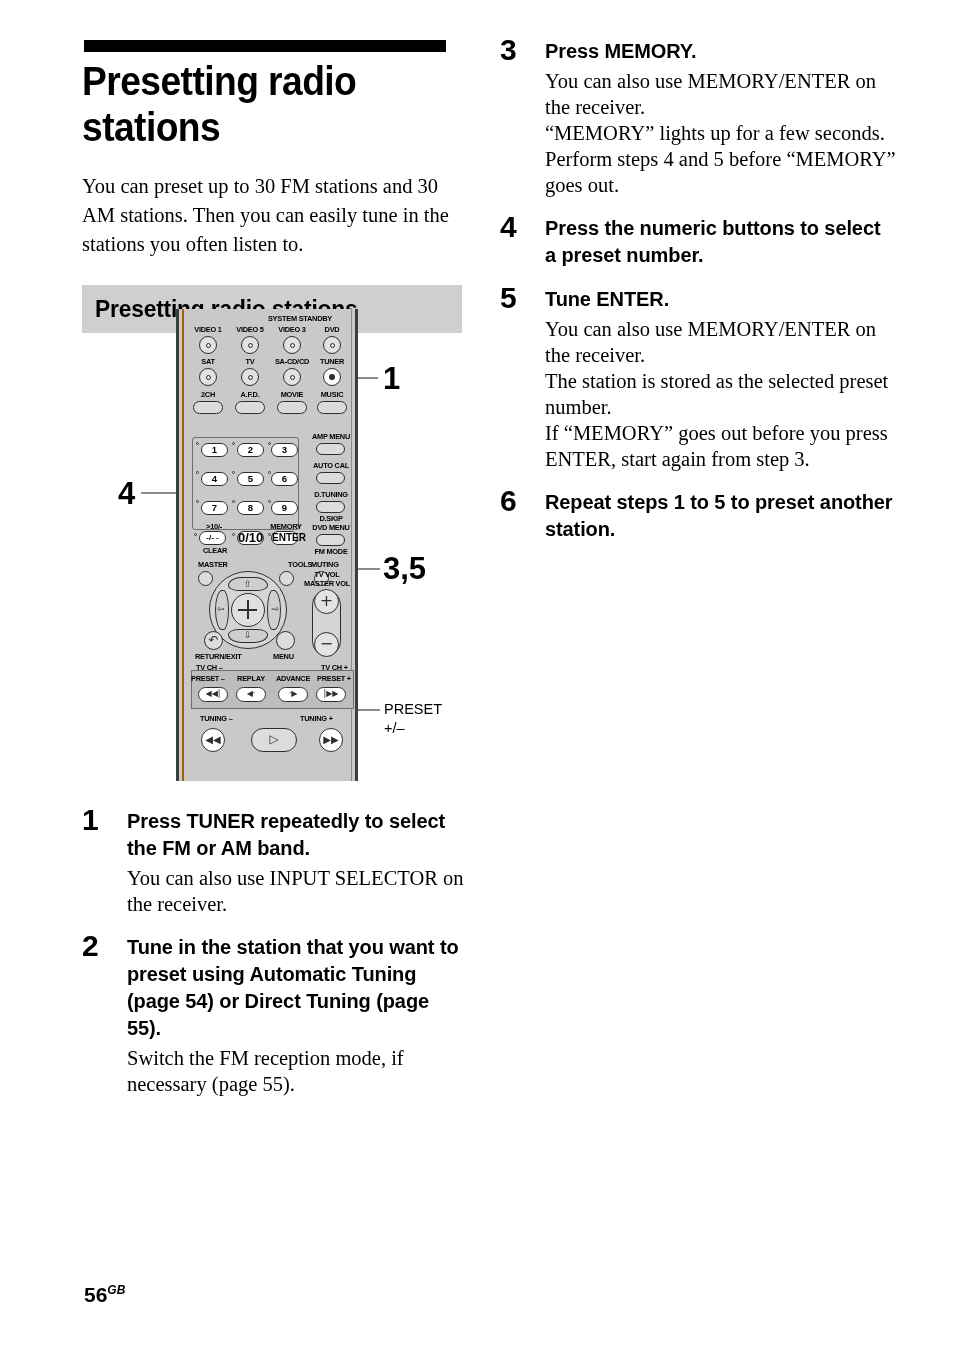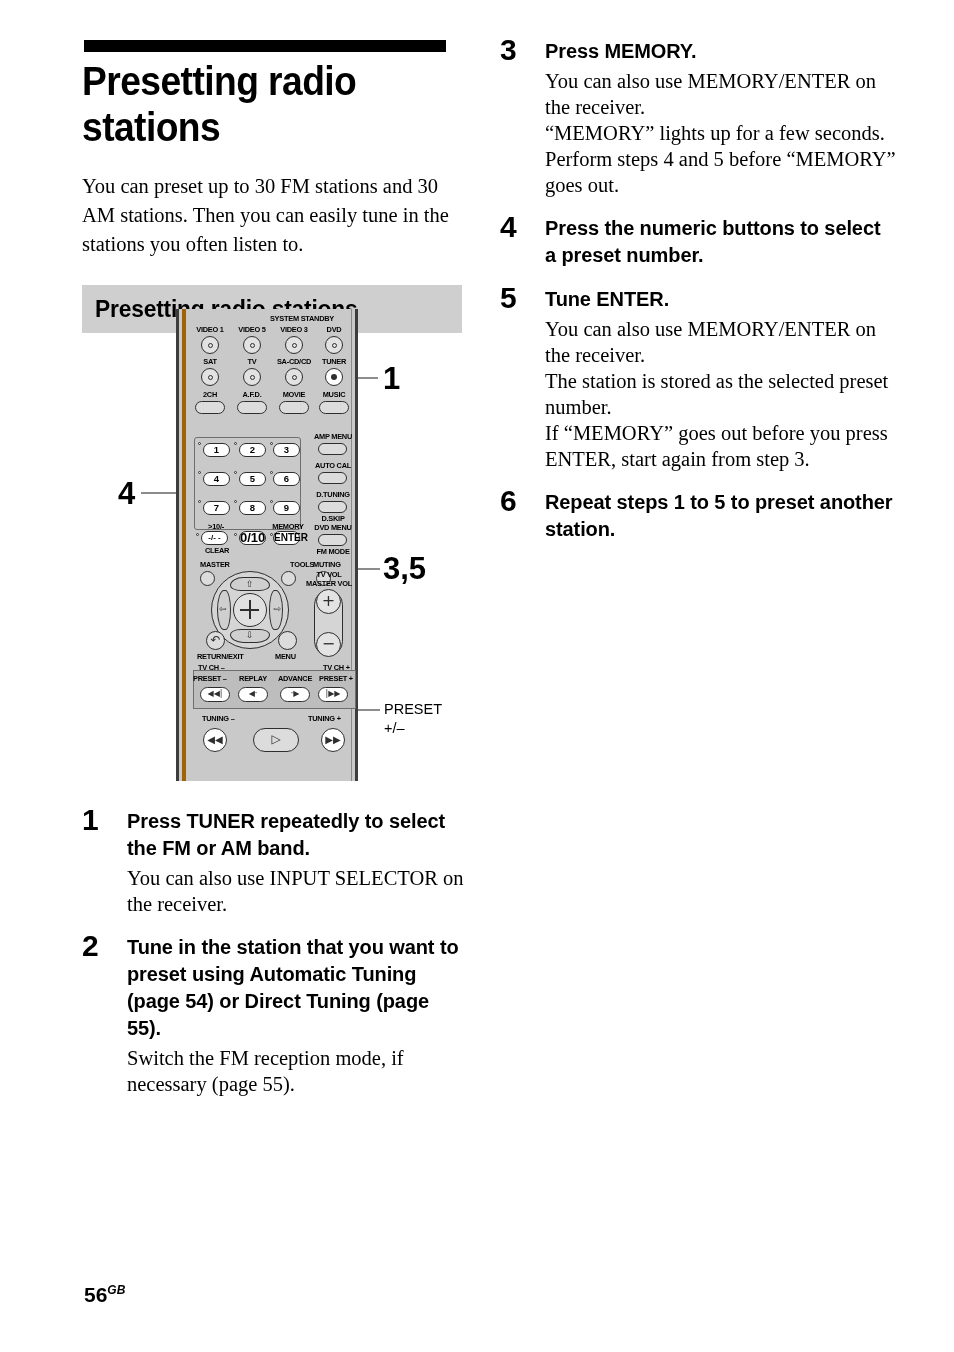--- a/index.html
+++ b/index.html
@@ -95,21 +95,21 @@
     border-right: 3px solid #3d3d3d;
     box-sizing: border-box;
   }
   #remote-inner {
     position: absolute;
     left: 3px;
     top: 0;
     right: 3px;
     bottom: 0;
     background: #c9c9c9;
-    border-left: 4px solid #a16207;
+    border-left: 2px solid #a16207;
     border-right: 1px solid #8a8a8a;
     box-sizing: border-box;
   }
 
   .btn-label {
     position: absolute;
     font-family: "Liberation Sans", sans-serif;
     font-weight: bold;
     font-size: 7.4px;
     line-height: 8px;
@@ -632,21 +632,21 @@
       <div class="btn-label" style="left:7px; top:366px;">PRESET –</div>
       <div class="btn-label ctr" style="left:67px; top:366px;">REPLAY</div>
       <div class="btn-label ctr" style="left:109px; top:366px;">ADVANCE</div>
       <div class="btn-label" style="left:133px; top:366px;">PRESET +</div>
       <div class="trans-btn" style="left:14px; top:378px;">◀◀|</div>
       <div class="trans-btn" style="left:52px; top:378px;">◀·</div>
       <div class="trans-btn" style="left:94px; top:378px;">·▶</div>
       <div class="trans-btn" style="left:132px; top:378px;">|▶▶</div>
 
       <div class="btn-label" style="left:16px; top:406px;">TUNING –</div>
-      <div class="btn-label" style="left:122px; top:406px;">TUNING +</div>
+      <div class="btn-label" style="left:116px; top:406px;">TUNING +</div>
       <div class="tune-btn" style="left:17px; top:419px;">◀◀</div>
       <div id="play-btn">▷</div>
       <div class="tune-btn" style="left:135px; top:419px;">▶▶</div>
 
     </div>
   </div>
 </div>
 
 <div id="left-steps">
   <div class="step">

